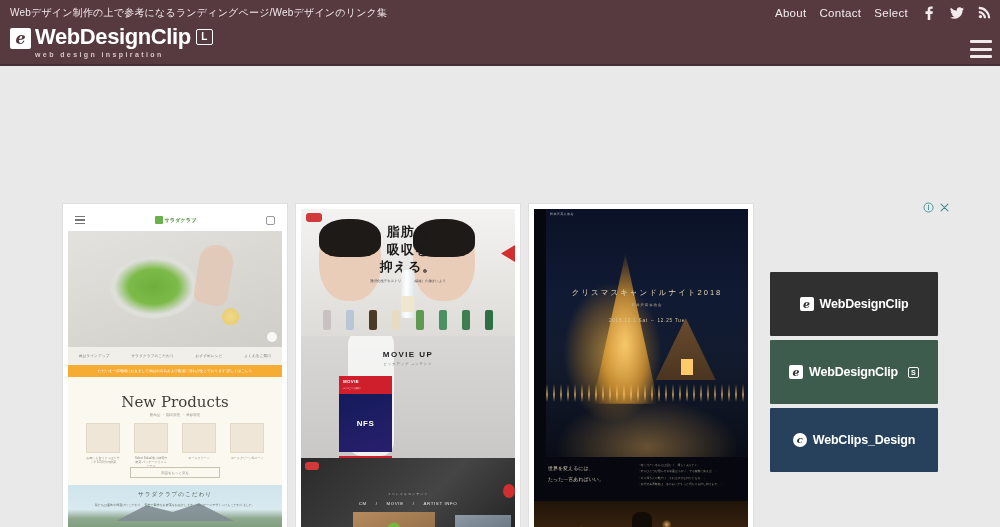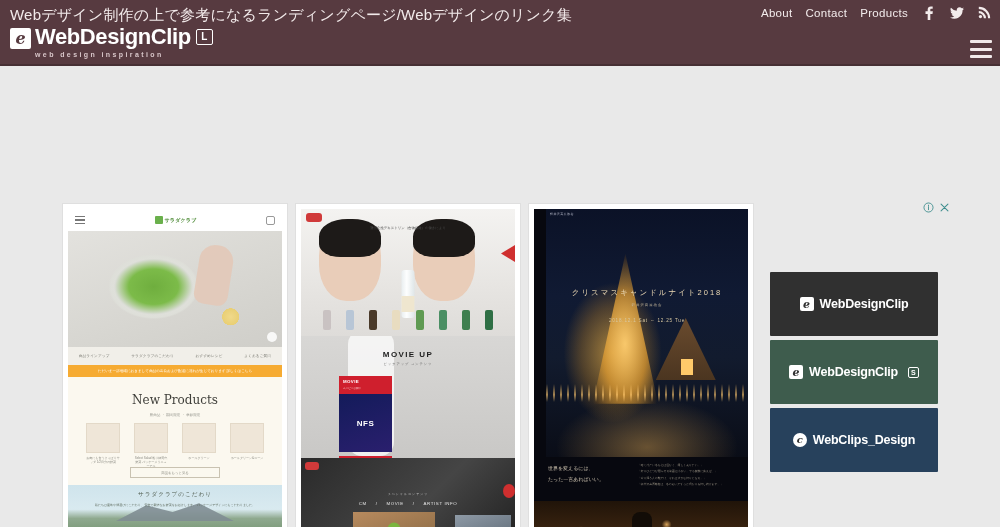--- a/index.html
+++ b/index.html
@@ -12,21 +12,21 @@
 
   
   .header {
     position: relative;
     width: 1000px; height: 66px;
     background: #573a40;
     border-bottom: 2px solid #462f34;
   }
   .tagline {
     position: absolute; left: 10px; top: 6px;
-    font-size: 15px; color: #f2eaea; letter-spacing: .2px;
+    font-size: 10px; color: #f2eaea; letter-spacing: .2px;
     white-space: nowrap;
   }
   .topnav { position: absolute; right: 8px; top: 5px; display: flex; align-items: center; gap: 13px; }
   .topnav a {
     font-size: 11.5px; color: #f3ecec; text-decoration: none; letter-spacing: .3px;
   }
   .soc { display:flex; align-items:center; justify-content:center; width: 15px; height: 15px; color:#f3ecec; }
   .soc svg { display:block; }
 
   .logo-wrap { position: absolute; left: 10px; top: 26px; display: flex; align-items: flex-start; }
@@ -92,21 +92,21 @@
       linear-gradient(160deg,#e3e2de 0%,#d8d7d2 55%,#cfcec9 100%);
   }
   .c1-hero .hand { position:absolute; right:24%; top:12%; width:34px; height:60px; background:#e3c9b9; border-radius:16px 16px 10px 10px; transform:rotate(9deg); opacity:.95;}
   .c1-hero .dot { position:absolute; right:5px; bottom:5px; width:10px;height:10px;border-radius:50%;background:rgba(255,255,255,.85);}
   .c1-nav { height:18px; background:#f1efe9; display:flex; align-items:center; justify-content:space-around; }
   .c1-nav span { font-size:3.6px; color:#7a7a72; letter-spacing:.2px;}
   .c1-strip { height:12px; background:#f6ab32; display:flex;align-items:center;justify-content:center;}
   .c1-strip span { font-size:3.6px; color:#fff; }
   .c1-prod { height: 108px; position:relative; background:#fbf8ef; overflow:hidden; }
   .c1-prod-title { position:absolute; top:16px; left:0; right:0; text-align:center;
-    font-family:"DejaVu Serif", serif; font-size:12px; color:#3f3f3a; }
+    font-family:"DejaVu Serif", serif; font-size:15px; color:#3f3f3a; }
   .c1-prod-sub { position:absolute; top:36px; left:0; right:0; text-align:center; font-size:3.6px; color:#9a9a92;}
   .c1-tiles { position:absolute; top:46px; left:18px; right:18px; display:flex; justify-content:space-between;}
   .c1-tiles .t { width:34px; }
   .c1-tiles .t .im { height:30px; background:#efe6d8; border:1px solid #e3d9c8; }
   .c1-tiles .t .cap { margin-top:3px; font-size:3px; color:#8a8a82; text-align:center; line-height:1.4;}
   .c1-btn { position:absolute; bottom:7px; left:50%; transform:translateX(-50%);
      width:90px;height:11px;border:1px solid #c9c2b1; display:flex;align-items:center;justify-content:center;}
   .c1-btn span { font-size:3.4px; color:#8a8a80;}
   .c1-mount { height:76px; position:relative;
     background:
@@ -220,21 +220,21 @@
 </head>
 <body>
 
 <div class="header">
 
   <div class="tagline">Webデザイン制作の上で参考になるランディングページ/Webデザインのリンク集</div>
 
   <div class="topnav">
     <a href="#">About</a>
     <a href="#">Contact</a>
-    <a href="#">Products</a>
+    <a href="#">Select</a>
 
     <span class="soc">
       <svg viewBox="0 0 16 16" width="14" height="14" fill="currentColor">
           <path d="M10.6 3.2h1.6V.6C11.9.56 11 .5 10 .5 7.9.5 6.5 1.8 6.5 4.1v2H4v3h2.5v7.4h3V9.1h2.5l.4-3H9.5V4.4c0-.9.2-1.2 1.1-1.2z"></path>
         </svg>
     </span>
     <span class="soc">
       <svg viewBox="0 0 16 16" width="14" height="14" fill="currentColor">
           <path d="M16 3.04a6.5 6.5 0 0 1-1.89.52 3.3 3.3 0 0 0 1.44-1.82 6.6 6.6 0 0 1-2.08.8A3.28 3.28 0 0 0 7.8 5.5 9.3 9.3 0 0 1 1.11 2.1a3.28 3.28 0 0 0 1.01 4.38 3.2 3.2 0 0 1-1.48-.41v.04a3.28 3.28 0 0 0 2.63 3.22 3.3 3.3 0 0 1-1.48.06 3.29 3.29 0 0 0 3.07 2.28A6.6 6.6 0 0 1 0 13.03a9.3 9.3 0 0 0 5.03 1.47c6.04 0 9.34-5 9.34-9.34v-.43A6.6 6.6 0 0 0 16 3.04z"></path>
         </svg>
@@ -352,20 +352,23 @@
           <div class="c2-hero">
             <div class="c2-badge"></div>
             <div class="c2-tab"></div>
             <div class="face l">
                 <div class="hair"></div>
               </div>
             <div class="face r">
                 <div class="hair"></div>
               </div>
             <div class="c2-title">
+              <span style="white-space:pre-line">脂肪の
+吸収を
+抑える。</span>
               <span class="sm">難消化性デキストリン（食物繊維）の働きにより</span>
             </div>
             <div class="c2-bottle">
                 <div class="lab"></div>
               </div>
             <div class="c2-row">
               <span class="mini" style="background:#c9c2c2"></span>
               <span class="mini" style="background:#b8c6d6"></span>
               <span class="mini" style="background:#4a3a2a"></span>
               <span class="mini" style="background:#e8dcc0"></span>

